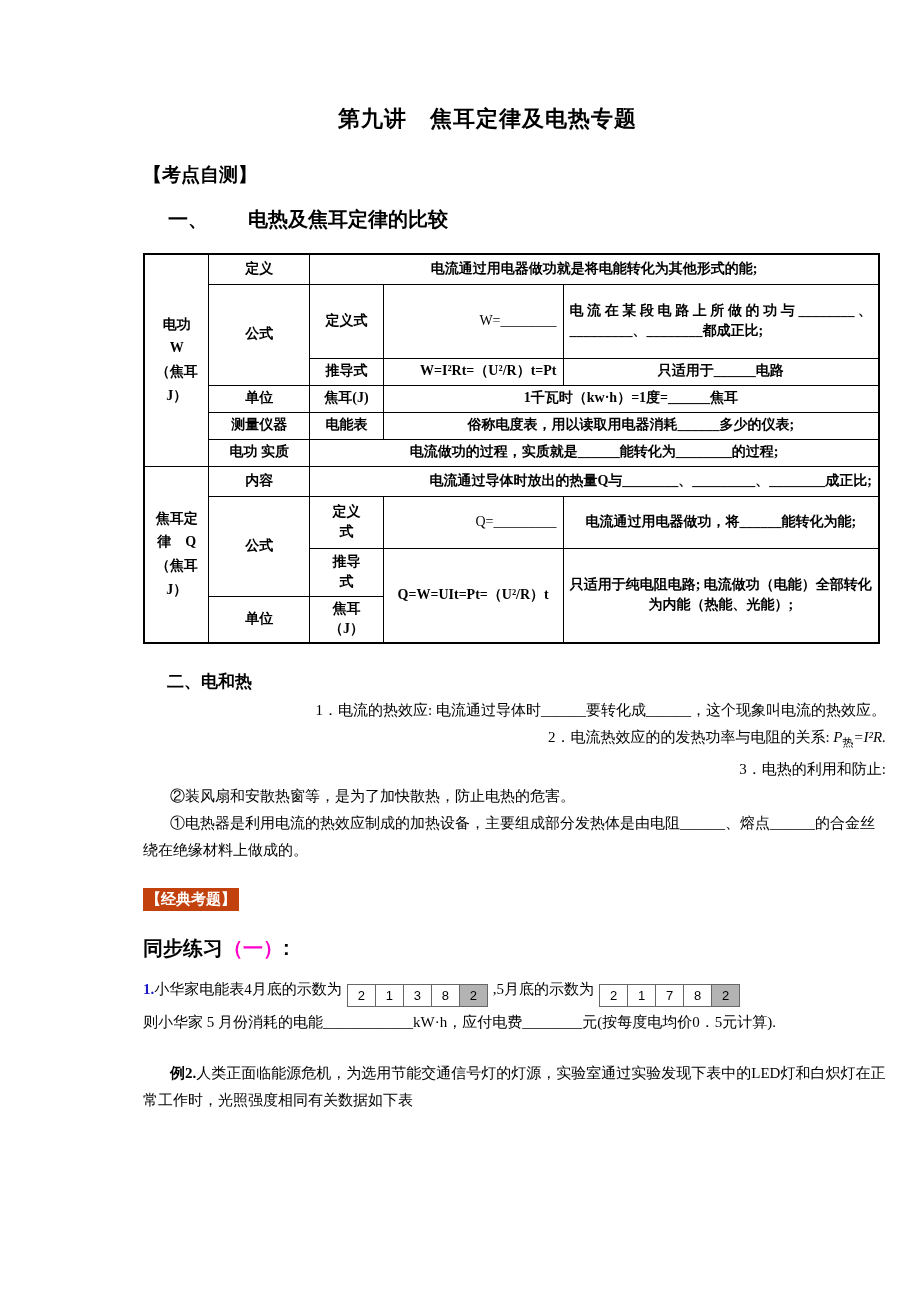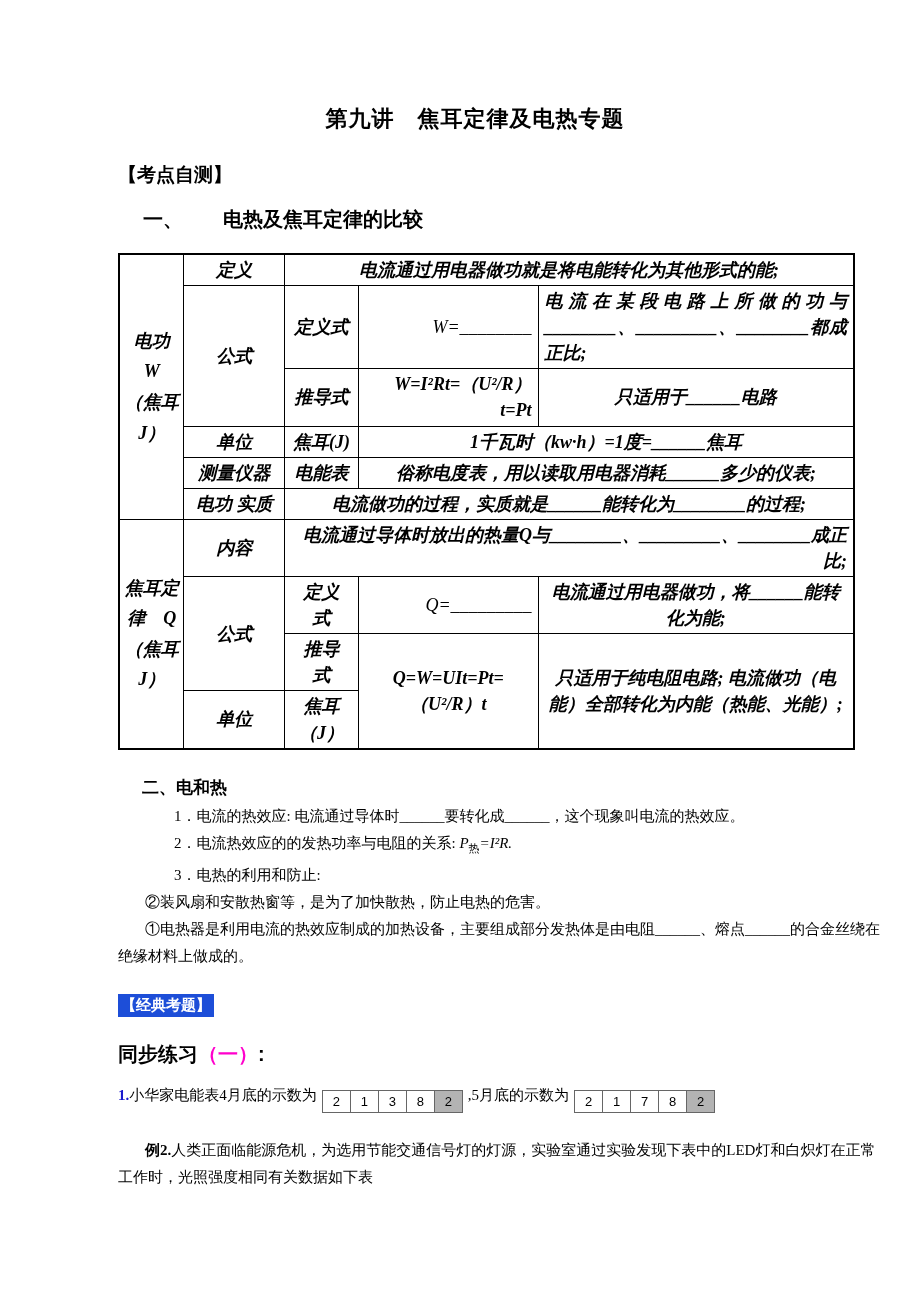--- a/index.html
+++ b/index.html
@@ -1,63 +1,63 @@
 <!DOCTYPE html>
 <html><head>
 <meta charset="utf-8">
 <style>
   html,body{margin:0;padding:0;}
   body{
     width:920px; min-height:1302px; background:#ffffff; color:#000000;
     font-family:"Liberation Serif","DejaVu Serif",serif;
     font-size:15px;
   }
-  .page{ padding:104px 34px 40px 118px; }
+  .page{ padding:104px 34px 40px 118px;margin-left:25px; }
 
   .doc-title{
     text-align:center; font-size:22px; font-weight:bold;
     font-family:"Liberation Sans","DejaVu Sans",sans-serif;
     margin:0 0 28px -54px; letter-spacing:1px;
   }
   .h-main{
     font-size:19px; font-weight:bold;
     font-family:"Liberation Sans","DejaVu Sans",sans-serif;
     margin:0 0 18px 0;
   }
   .h-sub{
     font-size:20px; font-weight:bold;
     font-family:"Liberation Sans","DejaVu Sans",sans-serif;
     margin:0 0 0 25px;
   }
 
   table.main{ border-collapse:collapse; width:737px; margin-top:20px; border:2px solid #000; }
   table.main td{
     border:1.5px solid #000; padding:2px 6px; text-align:center;
-    vertical-align:middle; font-size:18px; font-weight:bold; line-height:1.45;font-style:italic;
+    vertical-align:middle; font-size:14px; font-weight:bold; line-height:1.45;
   }
   table.main td.grp{ white-space:pre-line; line-height:1.7; padding:2px 2px; }
   table.main td.pre{ white-space:pre-line; }
   table.main td.tl{ text-align:right; }
   table.main td.just{ text-align:justify; }
   table.main td.norm{ font-weight:normal; }
 
   .sec2{ margin-top:26px; }
   .sec2 .h-sub2{
     font-size:17px; font-weight:bold;
     font-family:"Liberation Sans","DejaVu Sans",sans-serif;
     margin:0 0 4px 24px;
   }
   .sec2 p{ margin:0; line-height:27px; }
-  .ind-a{ text-indent:56px; }
+  .ind-a{ text-indent:56px;text-align:right; }
   .ind-b{ text-indent:27px; }
   .frm{ font-style:italic; }
   .frm sub{ font-style:normal; font-size:11px; }
 
   .badge{
-    display:inline-block; background:#1d4ed8; color:#ffffff;
+    display:inline-block; background:#c2410c; color:#ffffff;
     font-family:"Liberation Sans","DejaVu Sans",sans-serif;
     font-weight:bold; font-size:15px; padding:2px 3px; margin-top:24px;
   }
   .para-ex1{ margin:7px 0 0 0; line-height:27px; text-indent:30px; }
   .para-ex2{ margin:24px 0 0 0; line-height:27px; text-indent:27px; }
   .b{ font-weight:bold; }
 
   .h-tongbu{
     margin-top:24px; font-size:20px; font-weight:bold;
     font-family:"Liberation Sans","DejaVu Sans",sans-serif;
@@ -182,16 +182,17 @@
         <span class="mcell">3</span>
         <span class="mcell">8</span>
         <span class="mcell shaded">2</span>
       </span><span>,5月底的示数为</span><span class="meter">
         <span class="mcell">2</span>
         <span class="mcell">1</span>
         <span class="mcell">7</span>
         <span class="mcell">8</span>
         <span class="mcell shaded">2</span>
       </span></p>
+  <p class="q1-line2">则小华家 5 月份消耗的电能____________kW·h，应付电费________元(按每度电均价0．5元计算).</p>
 
   <p class="para-ex2"><span class="b">例2.</span><span>人类正面临能源危机，为选用节能交通信号灯的灯源，实验室通过实验发现下表中的LED灯和白炽灯在正常工作时，光照强度相同有关数据如下表</span></p>
 
 </div>
 
 </body></html>

